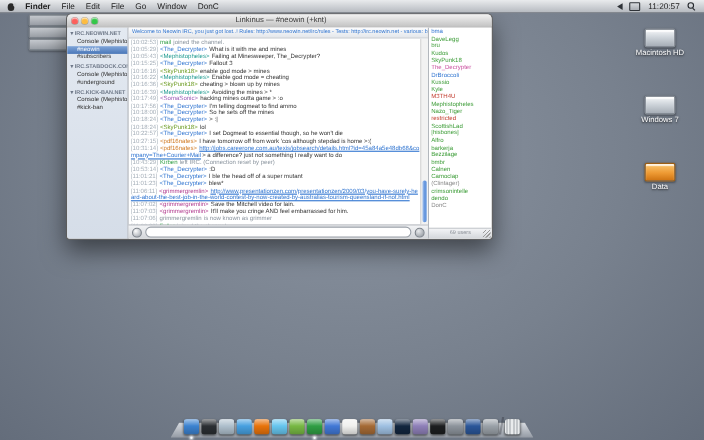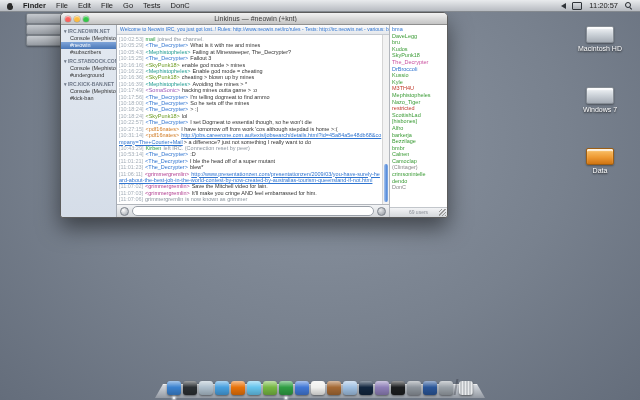--- a/index.html
+++ b/index.html
@@ -124,21 +124,21 @@
 
 <div class="menubar">
   <span class="apple"></span>
   <div class="menus">
 
   <span class="menu-item">Finder</span>
       <span class="menu-item">File</span>
       <span class="menu-item">Edit</span>
       <span class="menu-item">File</span>
       <span class="menu-item">Go</span>
-      <span class="menu-item">Tests</span>
+      <span class="menu-item">Window</span>
       <span class="menu-item">DonC</span>
     </div>
   <div class="mb-spacer"></div>
   <span class="micon volume-ic"></span>
   <span class="micon display-ic"></span>
   <span class="clock">11:20:57</span>
   <span class="micon spotlight"></span>
 </div>
 
 <div class="minibar mb1"></div>

